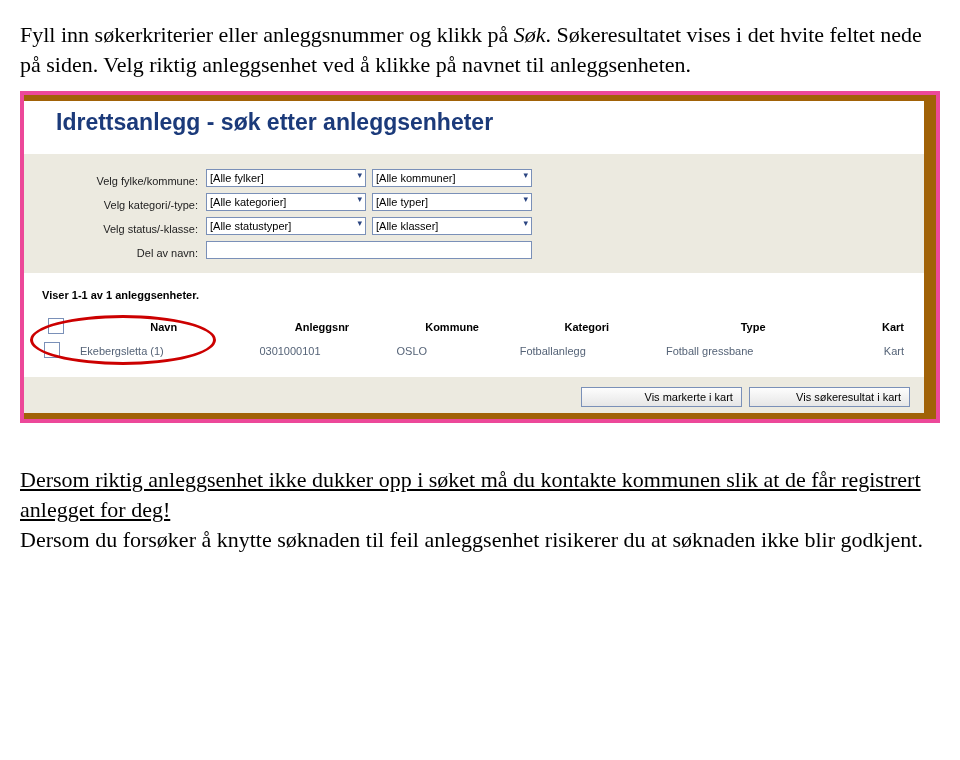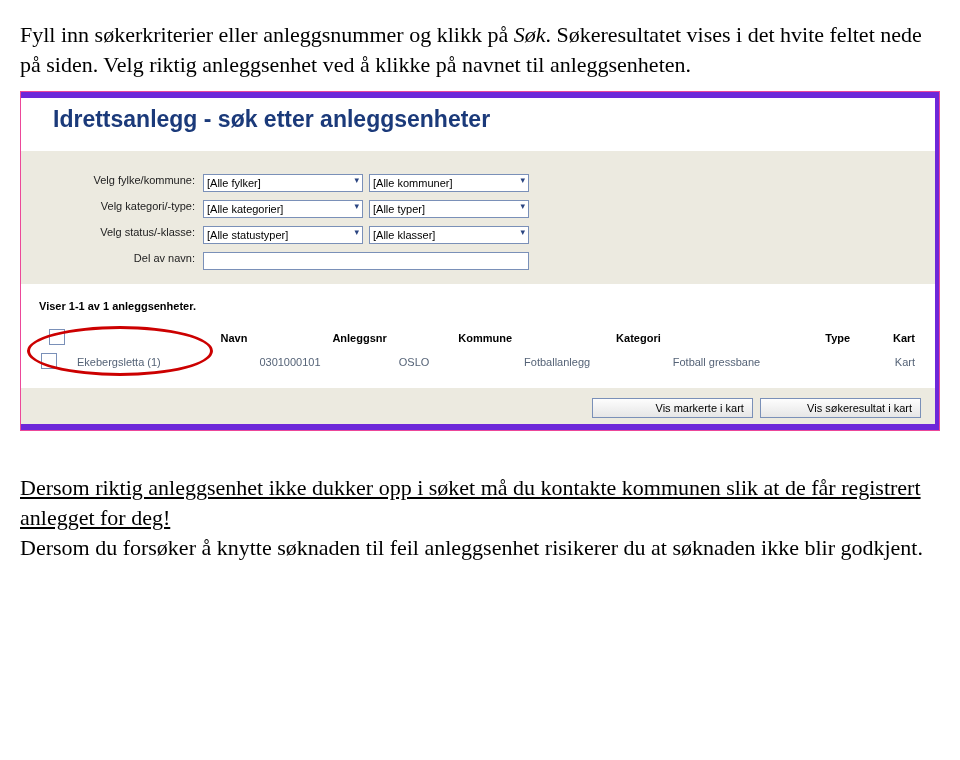--- a/index.html
+++ b/index.html
@@ -7,44 +7,43 @@
     padding: 20px;
     font-family: "Times New Roman", serif;
     font-size: 22px;
     background: #fff;
     width: 920px;
   }
   .instr { line-height: 1.35; margin-bottom: 12px; }
   .instr em { font-style: italic; }
 
   .app-frame {
-    border: 1px solid #ec4899;
-    background: #6d28d9;
-    font-family: Verdana, Arial, sans-serif;
-    font-size: 11px;
-    padding: 6px 4px 6px 0;
+    border: 4px solid #ec4899;
+    background: #a16207;
+    font-family: Verdana, Arial, sans-serif;
+    font-size: 11px;
+    padding: 6px 12px 6px 0;
   }
   .app-title {
     font-family: Verdana, Arial, sans-serif;
     font-size: 23px;
     font-weight: bold;
     color: #1b3a7a;
     padding: 8px 20px 18px 32px;
     background: #fff;
     border-bottom: 1px solid #eceae0;
   }
   .form-area {
     background: #eceae0;
     padding: 14px 14px 8px 14px;
   }
   .form-row {
     display: flex;
-    align-items: flex-start;
+    align-items: flex-end;
     margin-bottom: 6px;
-    margin-top: 8px;
   }
   .form-label {
     width: 160px;
     text-align: right;
     padding-right: 8px;
     color: #222;
     font-size: 11px;
   }
   select.field, input.field {
     font-family: Verdana, Arial, sans-serif;
@@ -95,21 +94,21 @@
     padding: 16px 14px 14px 14px;
     font-size: 11px;
   }
   .results-count { font-weight: bold; margin-bottom: 14px; padding-left: 4px;}
   table.results {
     width: 100%;
     border-collapse: collapse;
     font-size: 11px;
   }
   table.results th {
-    text-align: right;
+    text-align: center;
     font-weight: bold;
     padding: 3px 6px;
   }
   table.results td {
     padding: 3px 6px;
     color: #556377;
   }
   table.results td.link { color: #556377; }
   .chk {
     width: 14px; height: 14px;

